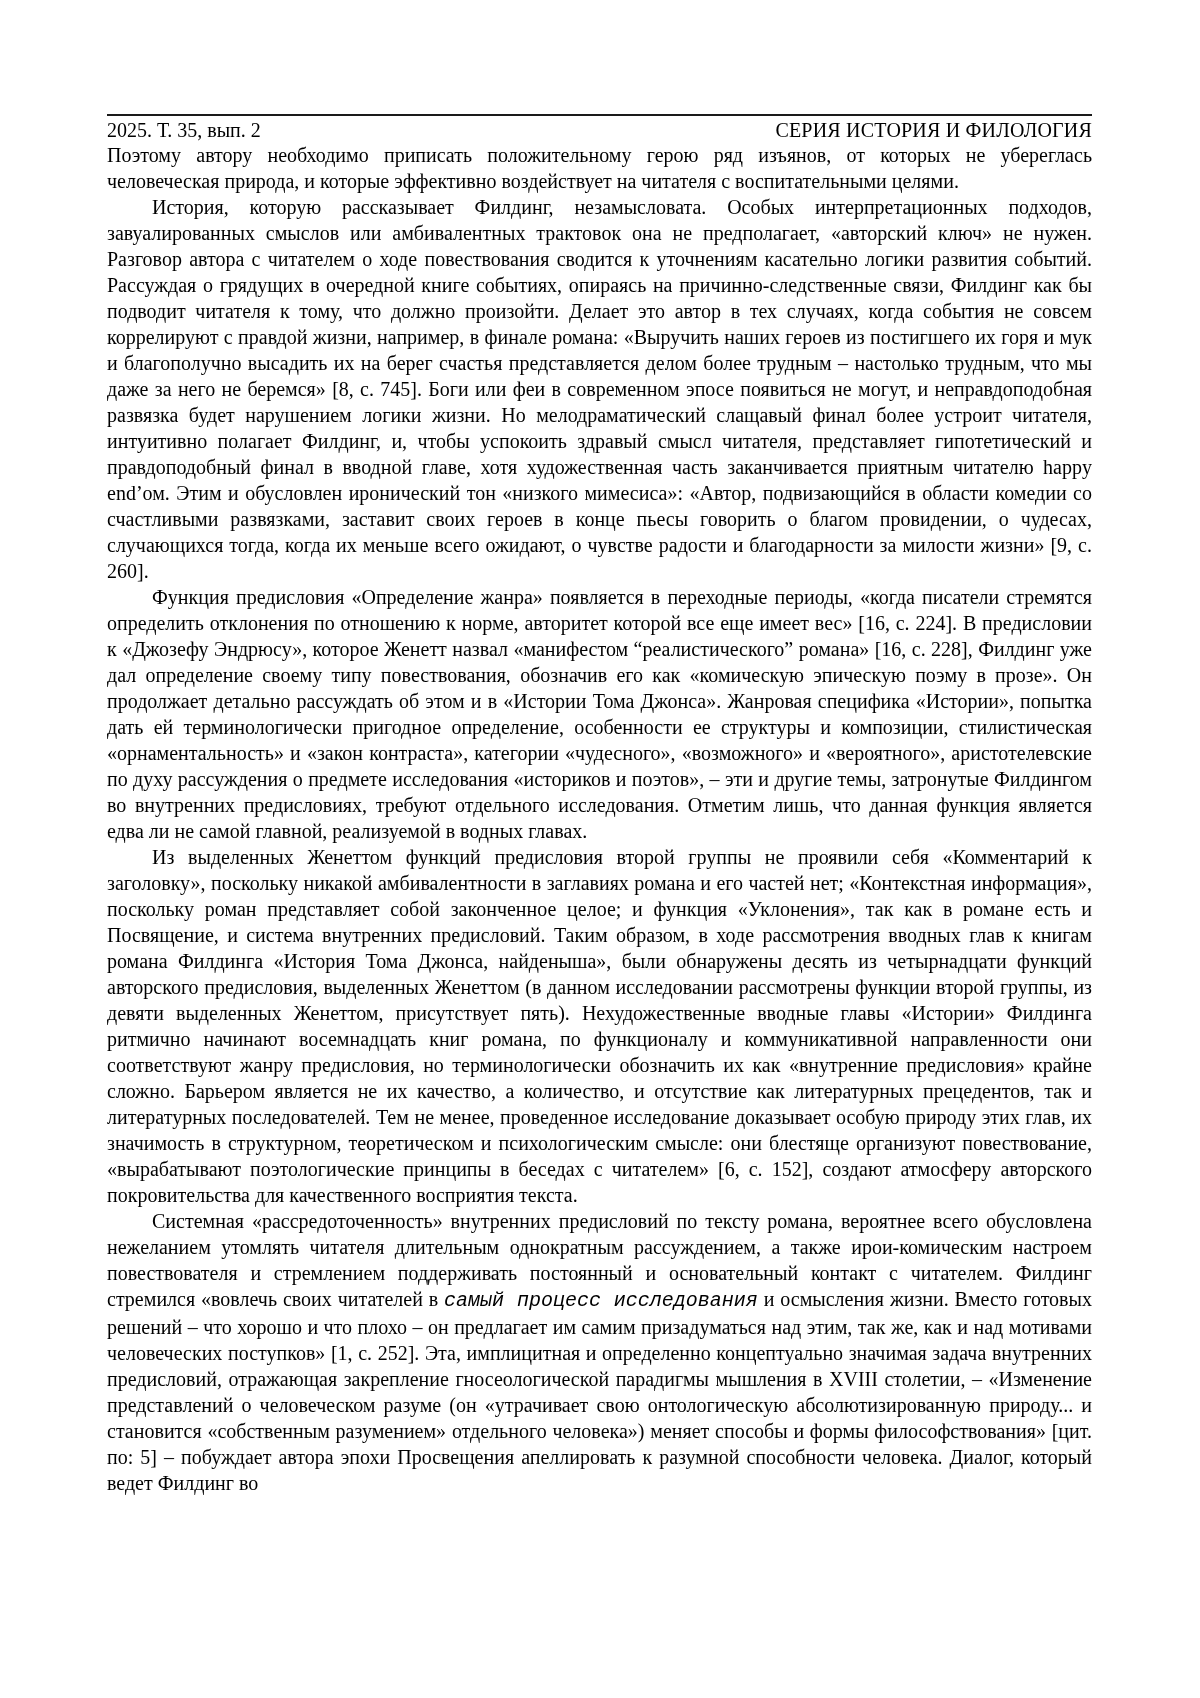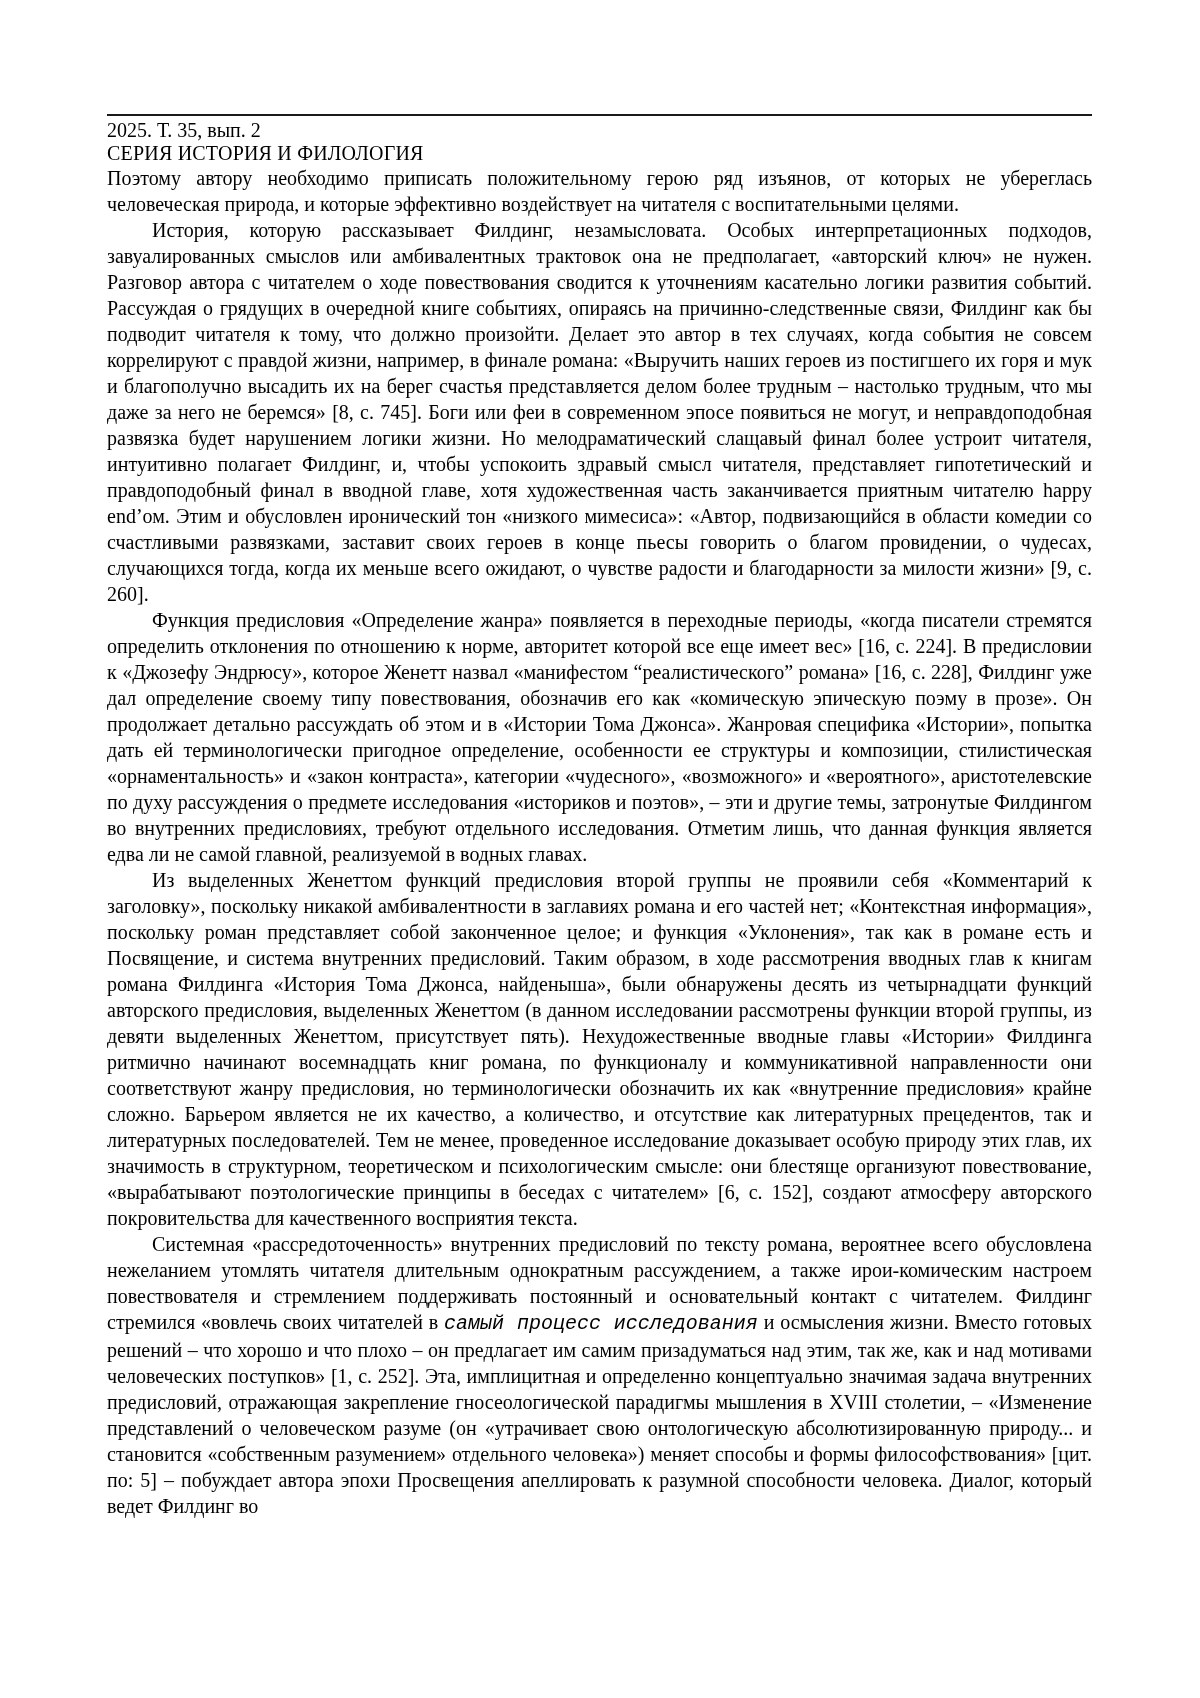--- a/index.html
+++ b/index.html
@@ -41,21 +41,20 @@
   .header-rule {
     border: 0;
     border-top: 2px solid #1a1a1a;
     margin: 2px 0 3px 0;
     height: 0;
   }
   .header-row2 {
     display: flex;
     justify-content: space-between;
     align-items: baseline;
-    flex-direction: column;
   }
   .header-series { letter-spacing: 0.2px; }
   
   .article {
     font-size: 20px;
     line-height: 26px;
     text-align: justify;
   }
   .para {
     margin: 0;

